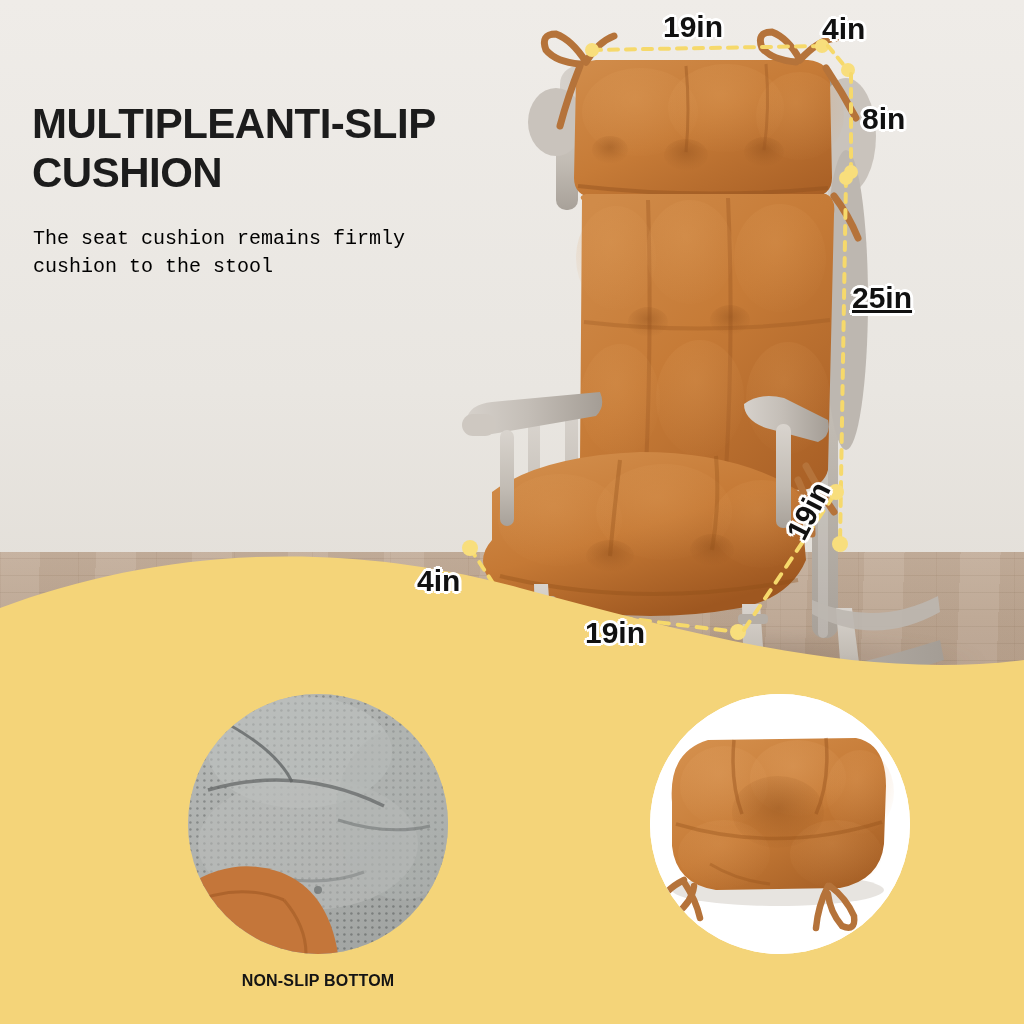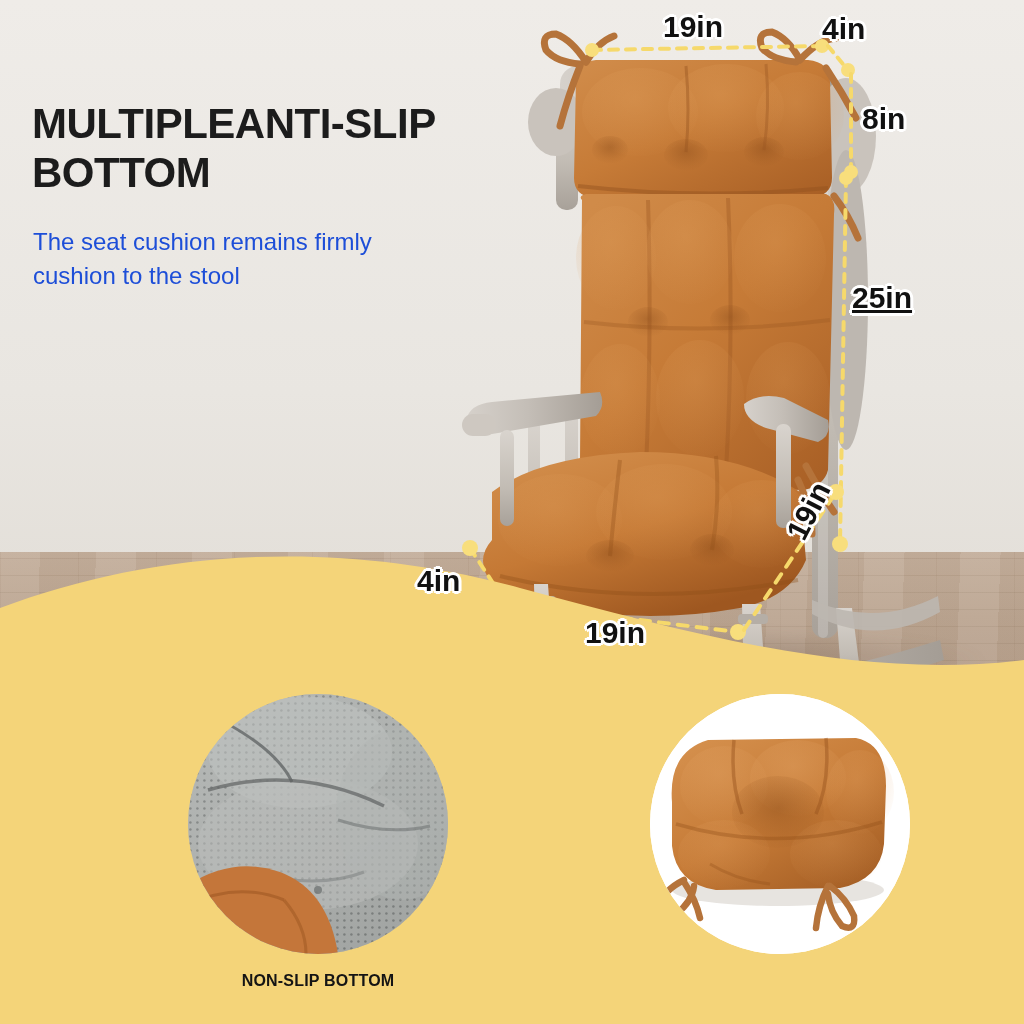--- a/index.html
+++ b/index.html
@@ -71,23 +71,24 @@
     font-size: 42px;
     font-weight: bold;
     line-height: 1.16;
     letter-spacing: -0.5px;
     color: #1c1c1c;
   }
   .subcopy {
     position: absolute;
     left: 33px; top: 225px;
     width: 500px;
-    font-size: 24px;
+    font-size: 20px;
     line-height: 1.42;
-    color: #1d4ed8;
+    color: #000000;
+    font-family: Liberation Mono, monospace;
   }
 
   
   .dim {
     position: absolute;
     font-size: 30px;
     font-weight: bold;
     color: #111111;
     white-space: nowrap;
     text-shadow:
@@ -300,21 +301,21 @@
 
       <line x1="744" y1="630" x2="836" y2="492" stroke="#F6D96B" stroke-width="4" stroke-dasharray="10 9" stroke-linecap="round"></line>
       <circle cx="836" cy="492" r="8" fill="#F8DE7C"></circle>
     </g>
   </svg>
 
   <svg class="wave-panel" viewBox="0 0 1024 494" preserveAspectRatio="none">
     <path d="M0 78 C 150 22, 330 6, 520 58 C 700 106, 860 150, 1024 130 L1024 494 L0 494 Z" fill="#F4D479"></path>
   </svg>
 
-  <div class="headline">MULTIPLEANTI-SLIP BOTTOM</div>
+  <div class="headline">MULTIPLEANTI-SLIP CUSHION</div>
   <div class="subcopy">
     <div>The seat cushion remains firmly</div>
     <div>cushion to the stool</div>
   </div>
 
   <div class="dim dim-19-top">19in</div>
   <div class="dim dim-4-top">4in</div>
   <div class="dim dim-8-right">8in</div>
   <div class="dim dim-25-right">25in</div>
   <div class="dim dim-4-bottom">4in</div>

